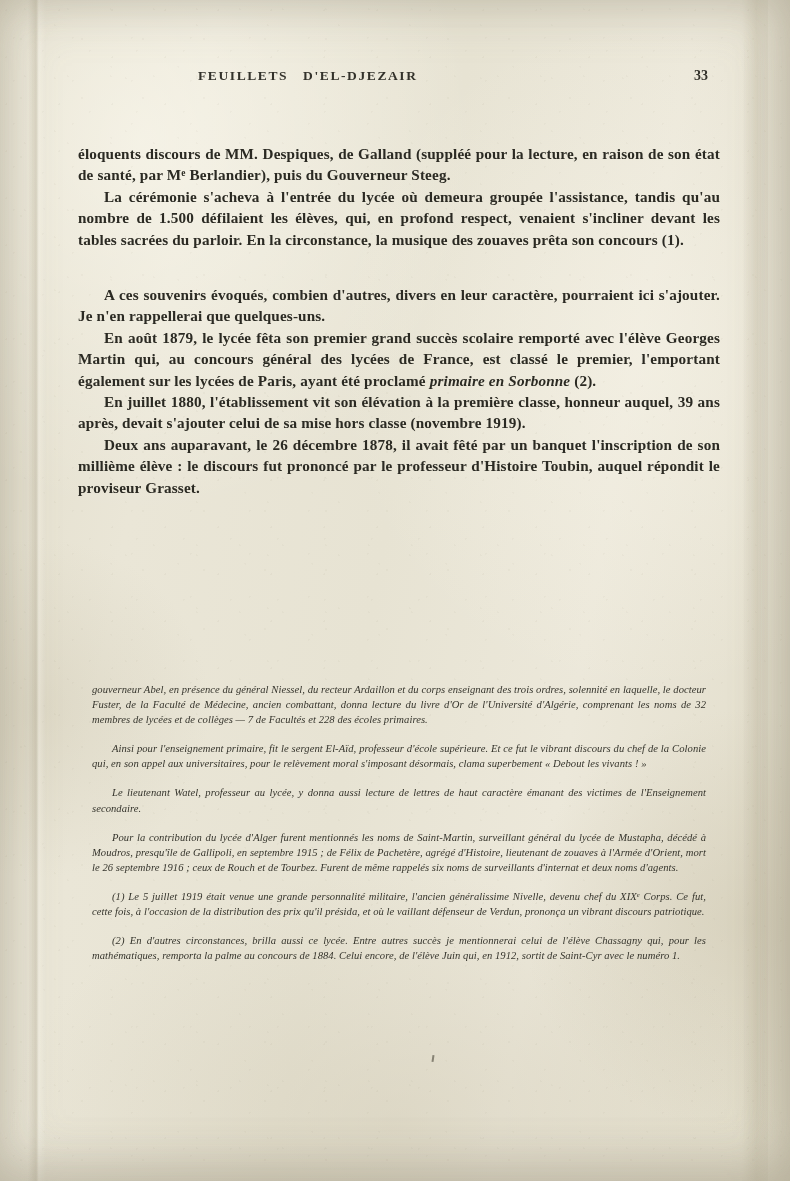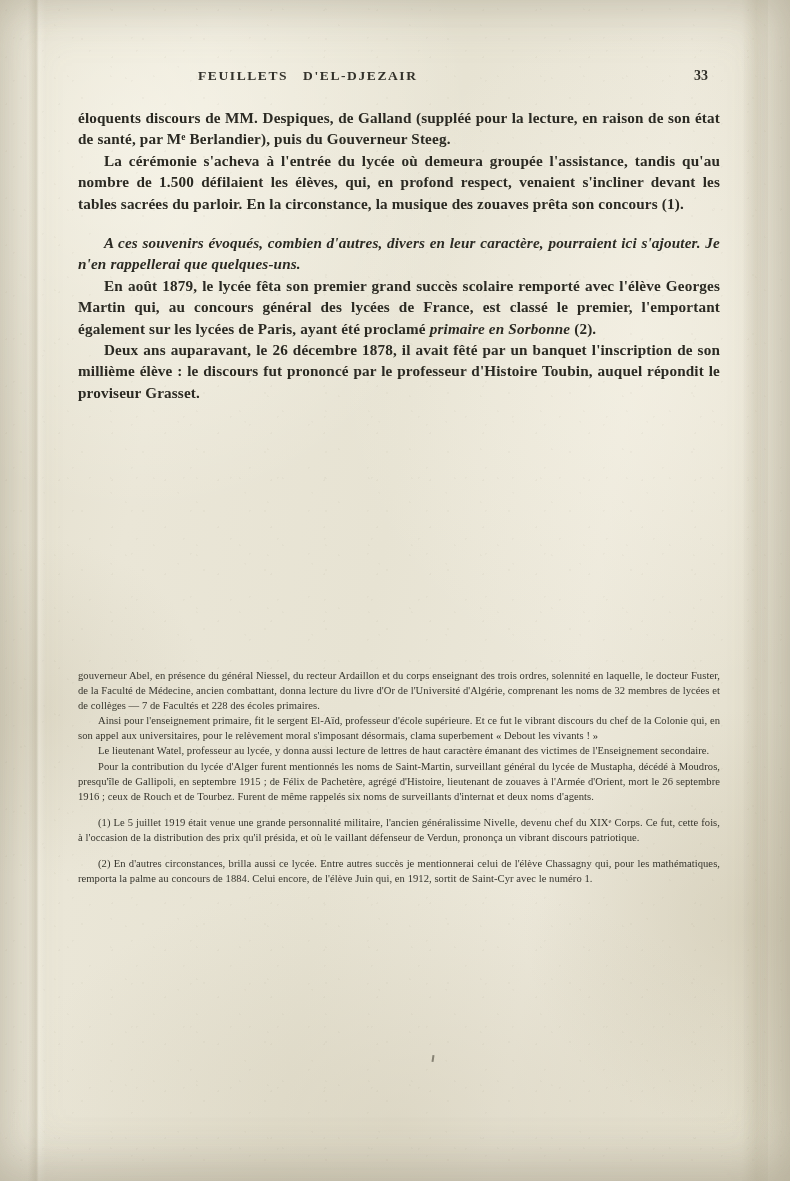--- a/index.html
+++ b/index.html
@@ -112,44 +112,45 @@
     line-height: 21.4px;
     font-weight: bold;
     text-align: justify;
     color: #2b2a23;
     letter-spacing: 0.15px;
   }
   .body p {
     margin: 0;
     text-indent: 26px;
   }
-  .body p.noindent { text-indent: 0; }
-  .body p.spaced { margin-top: 18px; font-style: italic; }
+  .body p.noindent { text-indent: 0; margin-top: 36px; }
+  .body p.spaced { margin-top: 34px; }
   .body i { font-style: italic; }
   sup {
     font-size: 0.62em;
     vertical-align: 0.45em;
     line-height: 0;
   }
 
   
   .notes {
     position: absolute;
     left: 0;
     top: 668px;
     width: 642px;
     font-size: 10.6px;
     line-height: 15.1px;
     text-align: justify;
     color: #35342c;
     letter-spacing: 0.05px;
   }
   .notes p {
-    margin: 0;
+    margin: 14px;
     text-indent: 20px;
+    font-style: italic;
   }
   .notes p.noindent { text-indent: 0; }
   .notes p.gap { margin-top: 11px; }
 
   .stray-mark {
     position: absolute;
     left: 432px;
     top: 1055px;
     width: 2px;
     height: 7px;
@@ -177,20 +178,21 @@
 
       <p class="noindent"><span>éloquents discours de MM. Despiques, de Galland (suppléé pour la lecture, en raison de son état de santé, par M</span><sup>e</sup><span> Berlandier), puis du Gouverneur Steeg.</span></p>
 
       <p>La cérémonie s'acheva à l'entrée du lycée où demeura groupée l'assistance, tandis qu'au nombre de 1.500 défilaient les élèves, qui, en profond respect, venaient s'incliner devant les tables sacrées du parloir. En la circonstance, la musique des zouaves prêta son concours (1).</p>
 
 
       <p class="spaced">A ces souvenirs évoqués, combien d'autres, divers en leur caractère, pourraient ici s'ajouter. Je n'en rappellerai que quelques-uns.</p>
 
       <p><span>En août 1879, le lycée fêta son premier grand succès scolaire remporté avec l'élève Georges Martin qui, au concours général des lycées de France, est classé le premier, l'emportant également sur les lycées de Paris, ayant été proclamé </span><i>primaire en Sorbonne</i><span> (2).</span></p>
 
+      <p>En juillet 1880, l'établissement vit son élévation à la première classe, honneur auquel, 39 ans après, devait s'ajouter celui de sa mise hors classe (novembre 1919).</p>
 
       <p>Deux ans auparavant, le 26 décembre 1878, il avait fêté par un banquet l'inscription de son millième élève : le discours fut prononcé par le professeur d'Histoire Toubin, auquel répondit le proviseur Grasset.</p>
 
 
     </div>
 
     <div class="notes">
 
       <p class="noindent">gouverneur Abel, en présence du général Niessel, du recteur Ardaillon et du corps enseignant des trois ordres, solennité en laquelle, le docteur Fuster, de la Faculté de Médecine, ancien combattant, donna lecture du livre d'Or de l'Université d'Algérie, comprenant les noms de 32 membres de lycées et de collèges — 7 de Facultés et 228 des écoles primaires.</p>
 

